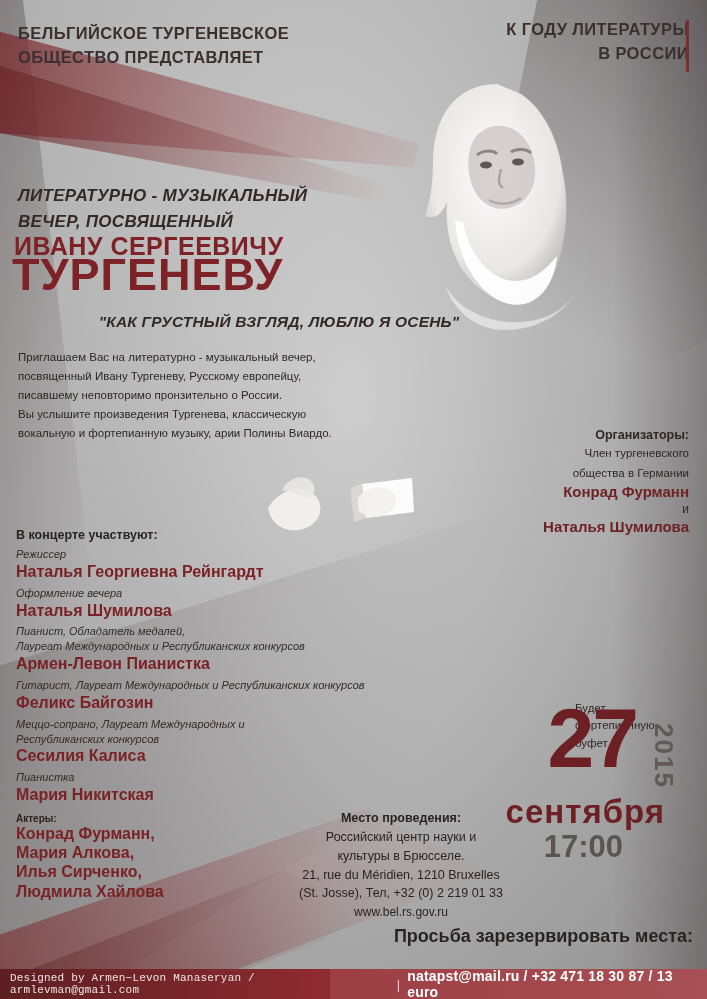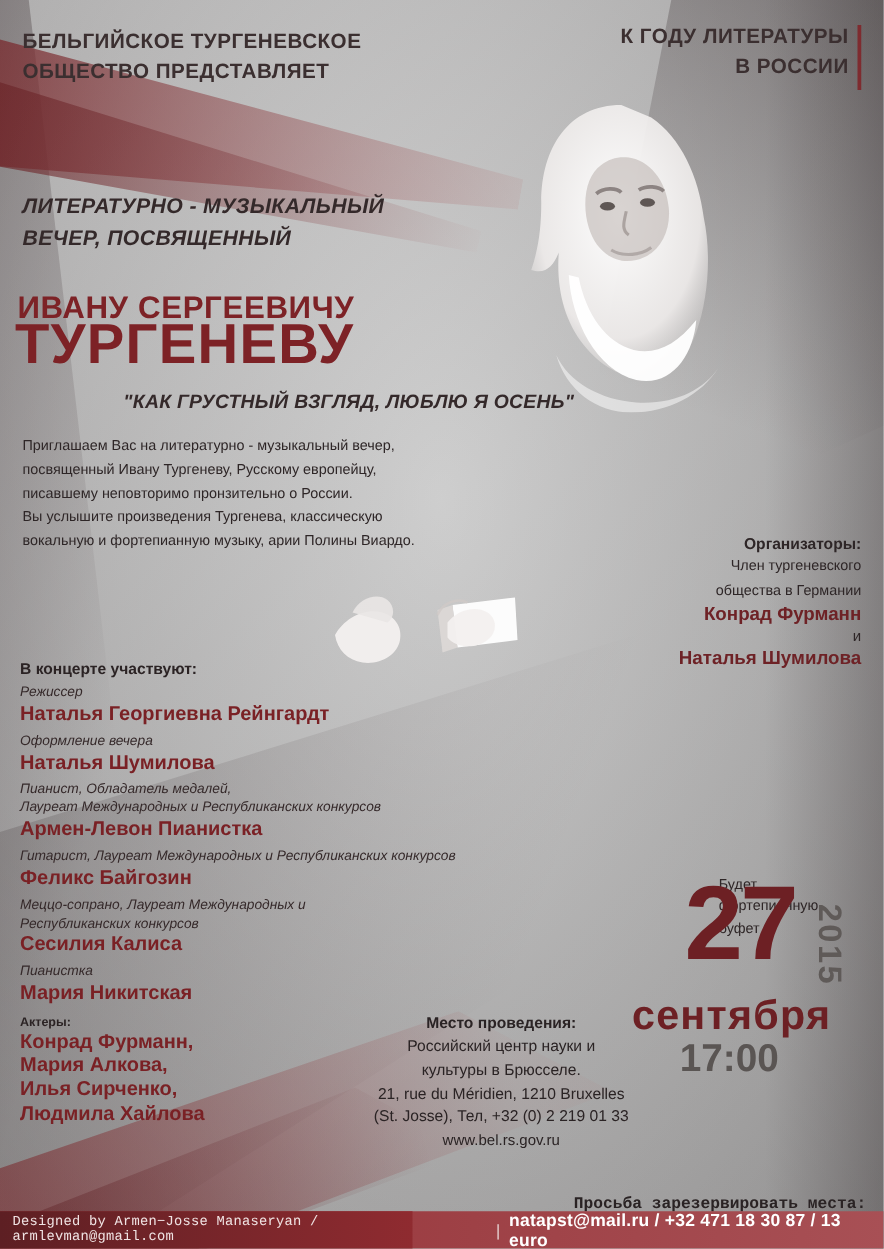--- a/index.html
+++ b/index.html
@@ -73,29 +73,28 @@
   .society{
     position:absolute;left:18px;top:22px;width:370px;
     font-size:16.5px;font-weight:bold;line-height:1.45;
     letter-spacing:.4px;color:#3b2f30;
   }
   .year-block{
     position:absolute;right:18px;top:18px;width:280px;
     text-align:right;
     font-size:16.5px;font-weight:bold;line-height:1.45;
     letter-spacing:.4px;color:#3b2f30;
-    padding-right:10px;
   }
   .year-block:after{
     content:"";position:absolute;right:0;top:2px;width:3px;height:52px;
     background:#7e2b2f;
   }
   
   .evening{
-    position:absolute;left:18px;top:152px;width:380px;
+    position:absolute;left:18px;top:183px;width:380px;
     font-size:17px;font-weight:bold;font-style:italic;line-height:1.5;
     color:#34292a;letter-spacing:.3px;
   }
   .to-name{
     position:absolute;left:14px;top:232px;
     font-size:25px;font-weight:bold;color:#7d2226;letter-spacing:.5px;
   }
   .turgenev{
     position:absolute;left:12px;top:252px;
     font-size:45px;font-weight:bold;color:#7d2226;letter-spacing:1px;
@@ -160,22 +159,22 @@
   }
   
   .venue{
     position:absolute;left:282px;bottom:78px;width:238px;text-align:center;
     font-size:12.5px;line-height:1.5;color:#2a2324;
   }
   .venue .t{font-weight:bold;}
   .venue .site{font-size:12px;}
   
   .reserve{
-    position:absolute;right:14px;bottom:29px;
-    font-size:13px;font-weight:bold;color:#2a2324;font-family:Liberation Mono, monospace;
+    position:absolute;right:14px;bottom:52px;
+    font-size:18px;font-weight:bold;color:#2a2324;
   }
   
   .footer{
     position:absolute;left:0;bottom:0;width:707px;height:30px;
     background:linear-gradient(90deg,#8f2b30 0%,#9a3b40 35%,#a85055 100%);
     display:flex;align-items:center;
   }
   .footer .credit{
     font-size:11px;color:#f0e3e3;padding-left:10px;letter-spacing:.2px;
     font-family:"Liberation Mono", monospace;
@@ -331,19 +330,19 @@
     <div>21, rue du Méridien, 1210 Bruxelles</div>
     <div>(St. Josse), Тел, +32 (0) 2 219 01 33</div>
     <div class="site">www.bel.rs.gov.ru</div>
   </div>
 
   <div class="reserve">Просьба зарезервировать места:</div>
 
   <div class="footer">
     <div class="footer-left-dark"></div>
     <div class="footer-inner">
-      <div class="credit">Designed  by  Armen−Josse  Manaseryan  /  armlevman@gmail.com</div>
+      <div class="credit">Designed  by  Armen−Levon  Manaseryan  /  armlevman@gmail.com</div>
       <div class="sep">|</div>
       <div class="contact">natapst@mail.ru / +32 471 18 30 87 / 13 euro</div>
     </div>
   </div>
 
 </div>
 
 </body></html>

